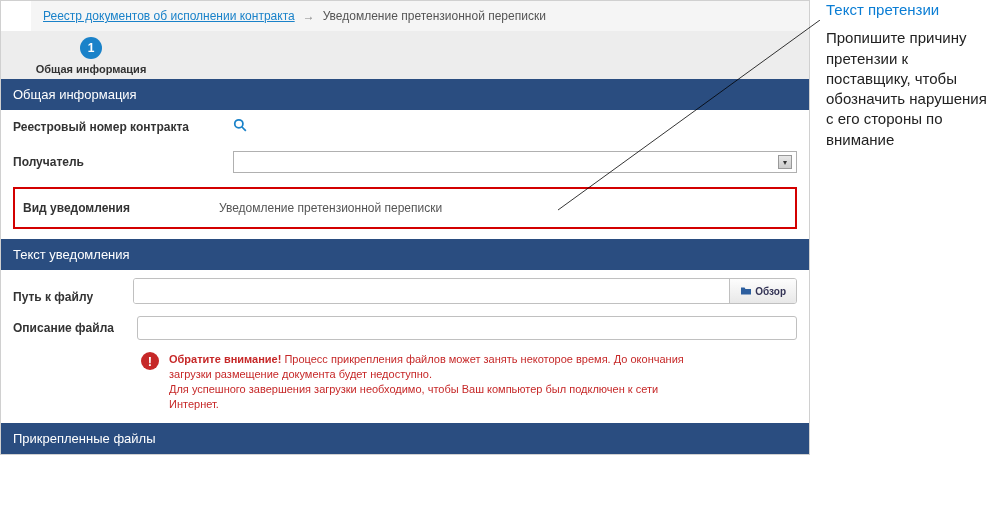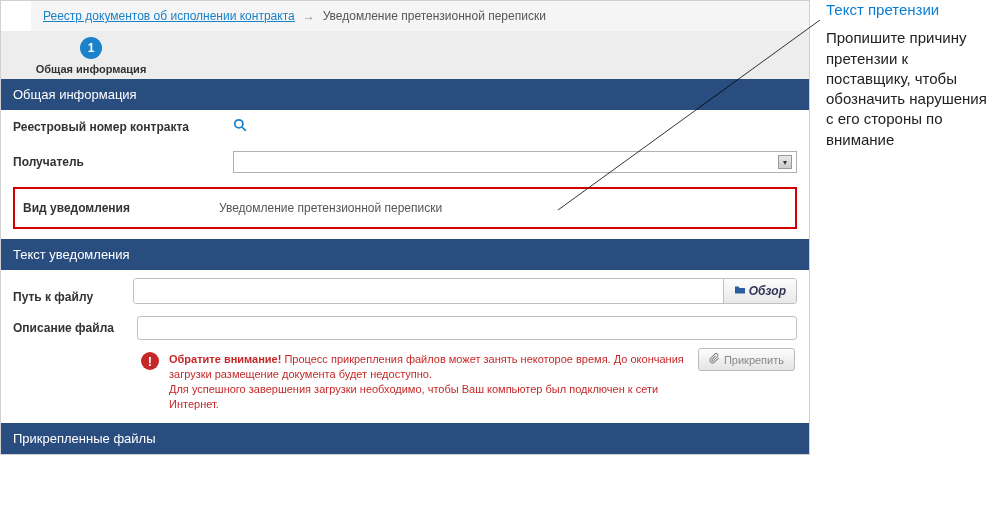--- a/index.html
+++ b/index.html
@@ -24,21 +24,21 @@
   .search-icon-cell { color: #1a82c9; font-size: 14px; }
   .highlight-box { border: 2px solid #d30000; margin: 6px 12px 10px 12px; padding: 8px; }
   .highlight-box .form-row { padding: 4px 0; }
   .highlight-box .form-label { width: 196px; padding-left: 0; }
   .readonly-val { color: #555; font-size: 12px; }
   textarea.ta { width: 100%; height: 60px; border: 1px solid #b0b0b0; resize: none; font-family: inherit; font-size: 12px; padding: 4px; }
   .file-path-row { display: flex; align-items: flex-end; padding: 8px 12px; }
   .file-path-row .form-label { width: 120px; }
   .path-input-wrap { flex: 1; display: flex; border: 1px solid #c0c0c0; border-radius: 3px; overflow: hidden; }
   .path-input { flex: 1; border: none; height: 24px; padding: 0 6px; font-size: 12px; }
-  .browse-btn { border: none; border-left: 1px solid #c0c0c0; background: linear-gradient(#fdfdfd,#e8e8e8); padding: 0 10px; height: 24px; cursor: pointer; font-size: 12px; font-weight: bold; color: #335; display: flex; align-items: center; gap: 3px; font-style: italic; }
+  .browse-btn { border: none; border-left: 1px solid #c0c0c0; background: linear-gradient(#fdfdfd,#e8e8e8); padding: 0 10px; height: 24px; cursor: pointer; font-size: 10px; font-weight: bold; color: #335; display: flex; align-items: center; gap: 3px; }
   .browse-btn .folder-icon { color: #2c5e9e; }
   .desc-row { display: flex; align-items: center; padding: 4px 12px 8px 12px; gap: 4px; }
   .desc-row .form-label { width: 120px; }
   .desc-input { flex: 1; border: 1px solid #c0c0c0; height: 24px; border-radius: 3px; padding: 0 6px; font-size: 12px; }
   .warning-row { display: flex; align-items: flex-start; padding: 4px 12px 12px 140px; gap: 10px; position: relative; }
   .warn-icon { width: 18px; height: 18px; border-radius: 50%; background: #c62828; color: #fff; display: flex; align-items: center; justify-content: center; font-weight: bold; font-size: 13px; flex-shrink: 0; }
   .warning-text { color: #c62828; font-size: 11px; line-height: 1.35; max-width: 520px; }
   .warning-text b { font-weight: bold; }
   .attach-btn { position: absolute; right: 14px; top: 0; background: linear-gradient(#fdfdfd,#e4e4e4); border: 1px solid #bbb; border-radius: 3px; padding: 4px 10px; color: #888; font-size: 11px; display: flex; align-items: center; gap: 4px; cursor: pointer; }
   .annotation { width: 180px; padding: 0 0 0 16px; font-size: 15px; line-height: 1.35; }
@@ -114,28 +114,20 @@
       <div class="form-label">Описание файла</div>
       <input class="desc-input" type="text" style="">
     </div>
 
     <div class="warning-row">
       <div class="warn-icon">!</div>
       <div class="warning-text">
         <b>Обратите внимание!</b><span> Процесс прикрепления файлов может занять некоторое время. До окончания загрузки размещение документа будет недоступно.</span><br>
         <span>Для успешного завершения загрузки необходимо, чтобы Ваш компьютер был подключен к сети Интернет.</span>
       </div>
-      <button class="attach-btn">
-        <span>
-          <svg width="11" height="11" viewBox="0 0 24 24" fill="none" stroke="#888" stroke-width="2.2">
-              <path d="M21 11l-9 9a6 6 0 01-8.5-8.5l9-9a4 4 0 015.7 5.7l-9 9a2 2 0 01-2.8-2.8l8-8"></path>
-            </svg>
-        </span>
-        <span>Прикрепить</span>
-      </button>
     </div>
 
     <div class="section-header">Прикрепленные файлы</div>
 
   </div>
 
   <div class="annotation">
     <div class="annotation-title">Текст претензии</div>
     <div class="annotation-body">Пропишите причину претензии к поставщику, чтобы обозначить нарушения с его стороны по внимание</div>
   </div>

